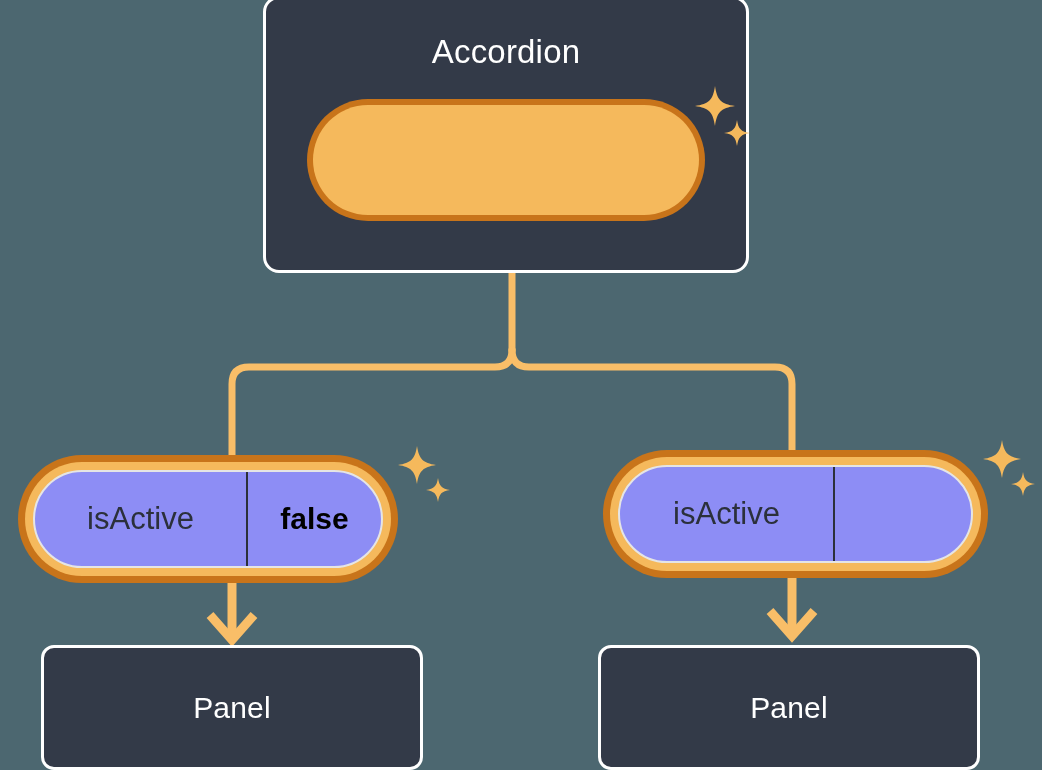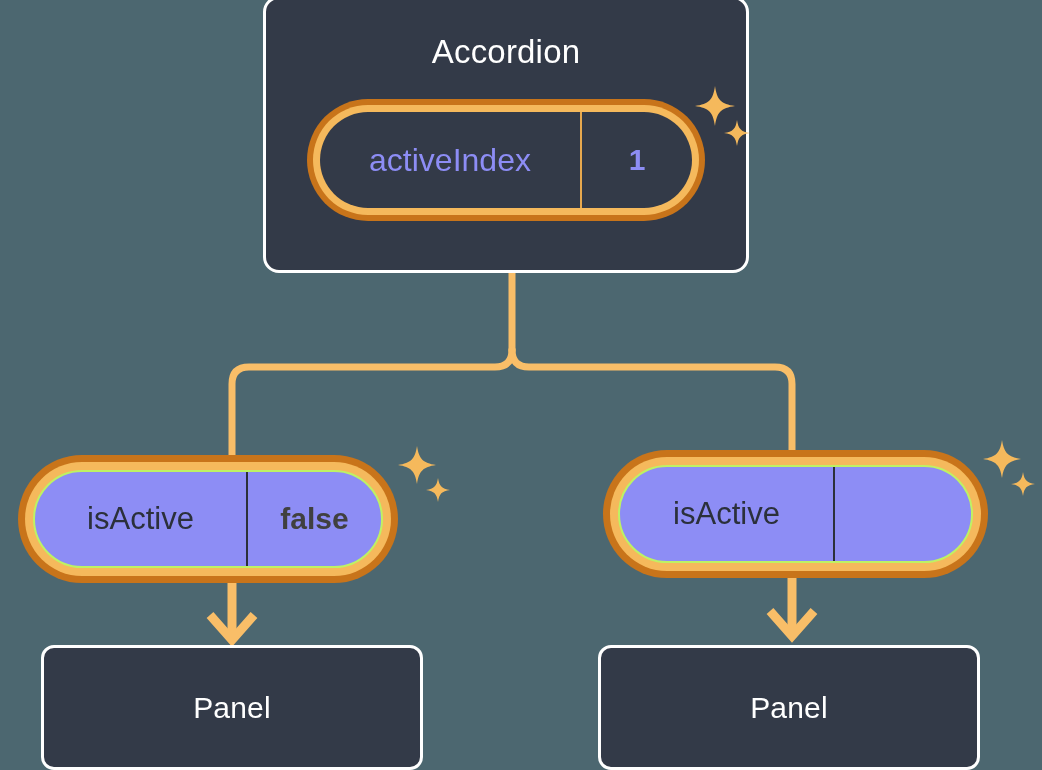--- a/index.html
+++ b/index.html
@@ -99,30 +99,30 @@
   #pill-accordion-inner .pill-cell.val{
     flex:1;
     color:#8D8DF5;
     font-size:30px;
     font-weight:700;
   }
 
   
   .pill-purple .pill-inner{
     background:#8D8DF5;
-    border:2px solid #bef264;
+    border:2px solid #e5e5e5;
   }
   .pill-purple .pill-cell.key{
     color:#2B303B;
     font-size:31px;
     font-weight:400;
     border-right:2px solid #2B303B;
   }
   .pill-purple .pill-cell.val{
-    color:#404040;
+    color:#000000;
     font-size:30px;
     font-weight:700;
     flex:1;
   }
 
   #pill-left-outer{ left:18px; top:455px; width:380px; height:128px; }
   #pill-left-ring { left:25px; top:462px; width:366px; height:114px; }
   #pill-left-inner{ left:33px; top:470px; width:350px; height:98px; }
   #pill-left-inner .pill-cell.key{ width:213px; }
 
@@ -159,24 +159,20 @@
       <path d="M 770 611 L 792 636 L 814 611"></path>
     </g>
   </svg>
 
   <div class="node-box" id="accordion-box">
     <div class="node-title" id="accordion-title">Accordion</div>
   </div>
 
   <div class="pill-outer" id="pill-accordion-outer"></div>
   <div class="pill-ring" id="pill-accordion-ring"></div>
-  <div class="pill-inner" id="pill-accordion-inner">
-    <div class="pill-cell key">activeIndex</div>
-    <div class="pill-cell val">1</div>
-  </div>
 
   <svg class="sparkle" style="left:694px;top:84px;" width="56" height="62" viewBox="0 0 56 62">
     <path fill="#F5B95C" d="M21 2 C23 16 27 20 41 22 C27 24 23 28 21 42 C19 28 15 24 1 22 C15 20 19 16 21 2 Z"></path>
     <path fill="#F5B95C" d="M43 36 C44.4 45 47 47.6 56 49 C47 50.4 44.4 53 43 62 C41.6 53 39 50.4 30 49 C39 47.6 41.6 45 43 36 Z"></path>
   </svg>
 
   <div class="pill-outer" id="pill-left-outer"></div>
   <div class="pill-ring" id="pill-left-ring"></div>
   <div class="pill-purple">
     <div class="pill-inner" id="pill-left-inner">

